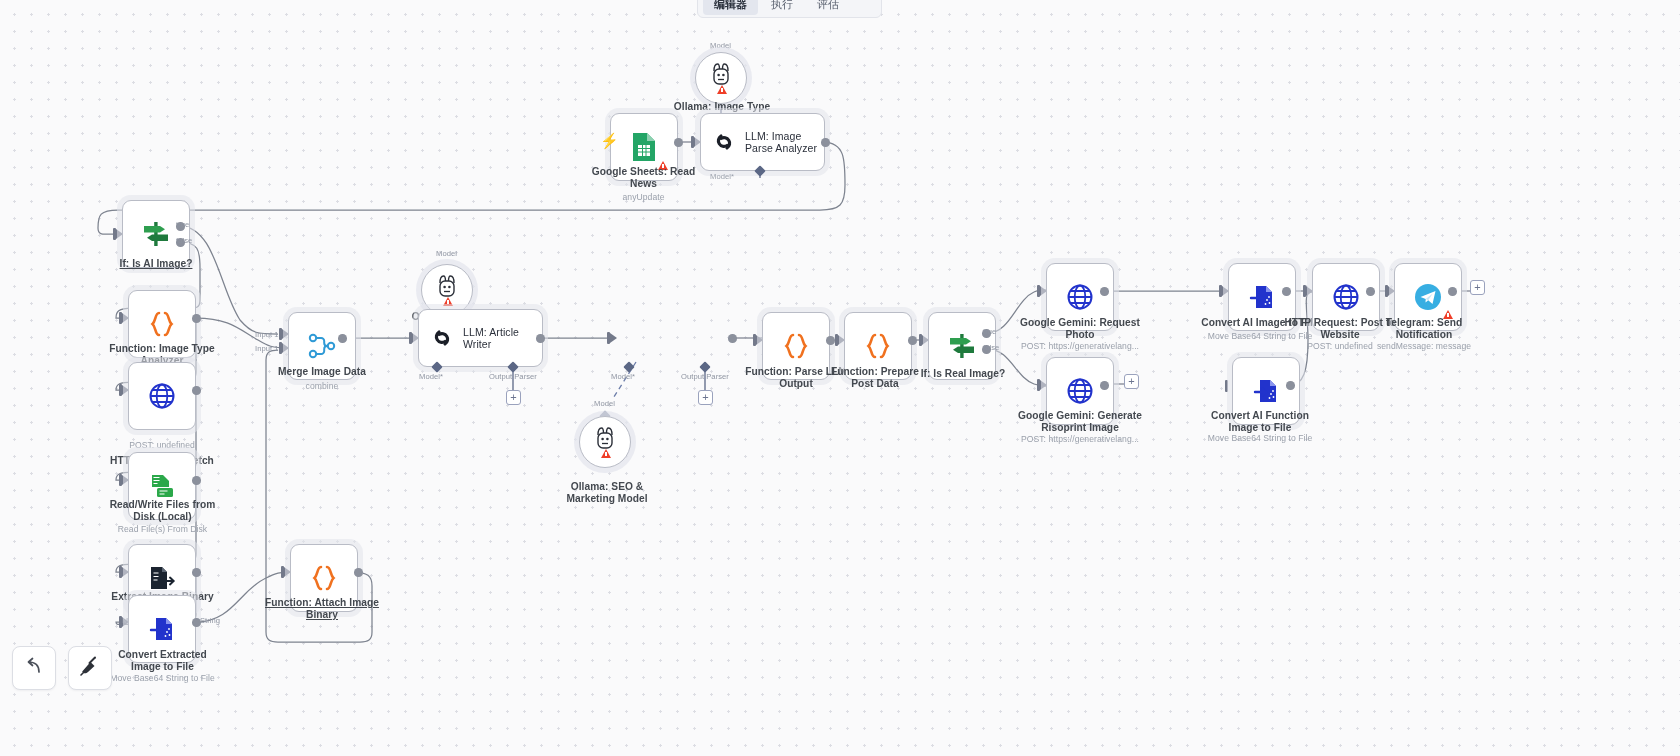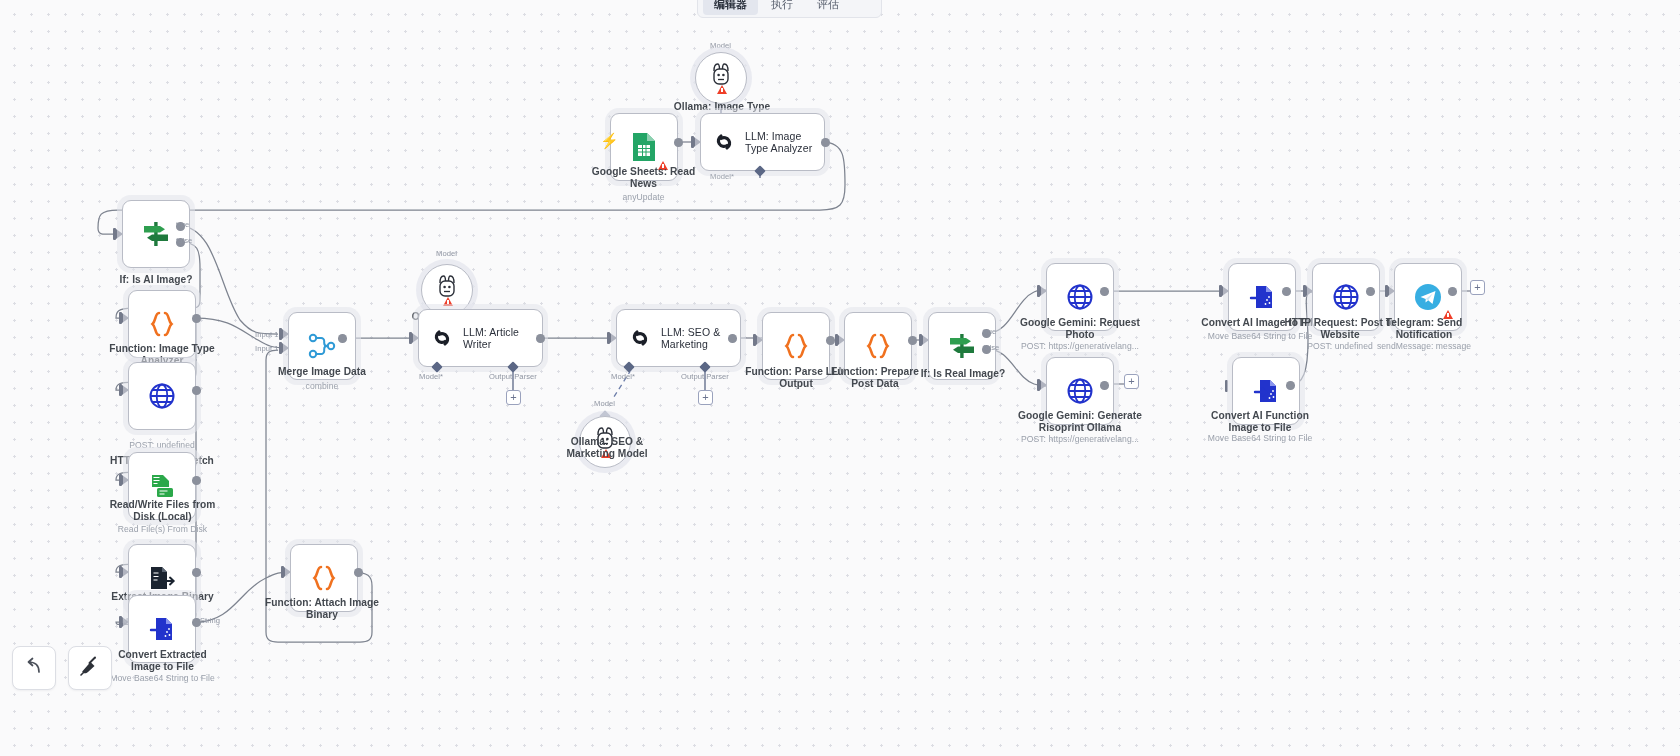--- a/index.html
+++ b/index.html
@@ -274,42 +274,42 @@
 
   <div class="inarrow" style="left:694px; top:137px;"></div>
   <div class="inbar" style="left:691px; top:136px;"></div>
   <div class="node wide" style="left:700px; top:113px;">
     <span class="glyph">
       <svg width="26" height="24" viewBox="0 0 26 24">
         <path d="M10 6 a5.5 5.5 0 1 0 6 9.5" fill="none" stroke="#1b1f28" stroke-width="3.2" stroke-linecap="round"></path>
         <path d="M16 18 a5.5 5.5 0 1 0 -6 -9.5" fill="none" stroke="#1b1f28" stroke-width="3.2" stroke-linecap="round"></path>
       </svg>
     </span>
-    <span class="llmtxt">LLM: Image Type Analyzer</span>
+    <span class="llmtxt">LLM: Image Parse Analyzer</span>
   </div>
   <div class="dot" style="left:821px; top:138px;"></div>
   <div class="diamond" style="left:756px; top:167px;"></div>
   <div class="portlbl" style="left:710px; top:172px; color:#9aa0ab;">Model*</div>
 
   <div class="inarrow" style="left:116px; top:229px;"></div>
   <div class="inbar" style="left:113px; top:228px;"></div>
   <div class="node" style="left:122px; top:200px;">
     <span class="glyph">
       <svg width="30" height="30" viewBox="0 0 30 30">
         <rect x="13.2" y="3" width="3.4" height="24" fill="#1f7a3d"></rect>
         <path d="M3 7 h16 l5 3.2 -5 3.2 h-16 z" fill="#2e9e4f"></path>
         <path d="M27 15.5 h-16 l-5 3.2 5 3.2 h16 z" fill="#1f7a3d"></path>
       </svg>
     </span>
   </div>
   <div class="dot" style="left:176px; top:222px;"></div>
   <div class="portlbl" style="left:176px; top:220px;">true</div>
   <div class="dot" style="left:176px; top:238px;"></div>
   <div class="portlbl" style="left:176px; top:236px;">false</div>
-  <div class="caption" style="left:104px; top:274px; width:104px;">If: Is AI Image?</div>
+  <div class="caption" style="left:104px; top:258px; width:104px;text-decoration:underline;">If: Is AI Image?</div>
 
   <div class="inarrow" style="left:122px; top:313px;"></div>
   <div class="inbar" style="left:119px; top:312px;"></div>
   <div class="node" style="left:128px; top:290px;">
     <span class="glyph">
       <svg width="26" height="28" viewBox="0 0 26 28">
         <path d="M10 3 C6 3 7 11 3.5 14 C7 17 6 25 10 25" fill="none" stroke="#f0711f" stroke-width="2.6" stroke-linecap="round"></path>
         <path d="M16 3 C20 3 19 11 22.5 14 C19 17 20 25 16 25" fill="none" stroke="#f0711f" stroke-width="2.6" stroke-linecap="round"></path>
       </svg>
     </span>
@@ -409,21 +409,21 @@
   <div class="inbar" style="left:281px; top:566px;"></div>
   <div class="node" style="left:290px; top:544px;">
     <span class="glyph">
       <svg width="26" height="28" viewBox="0 0 26 28">
         <path d="M10 3 C6 3 7 11 3.5 14 C7 17 6 25 10 25" fill="none" stroke="#f0711f" stroke-width="2.6" stroke-linecap="round"></path>
         <path d="M16 3 C20 3 19 11 22.5 14 C19 17 20 25 16 25" fill="none" stroke="#f0711f" stroke-width="2.6" stroke-linecap="round"></path>
       </svg>
     </span>
   </div>
   <div class="dot" style="left:354px; top:568px;"></div>
-  <div class="caption" style="left:262px; top:597px; width:120px;">Function: Attach Image Binary</div>
+  <div class="caption" style="left:262px; top:597px; width:120px;text-decoration:underline;">Function: Attach Image Binary</div>
 
   <div class="portlbl" style="left:436px; top:249px;">Model</div>
   <div class="diamond" style="left:443px; top:270px;"></div>
   <div class="circnode" style="left:421px; top:264px;">
     <span class="glyph">
       <svg width="24" height="26" viewBox="0 0 24 26">
         <path d="M5 8 C5 3 7 1 8.5 1 C10 1 10.5 3 10.5 6" fill="none" stroke="#2b2f38" stroke-width="1.4"></path>
         <path d="M19 8 C19 3 17 1 15.5 1 C14 1 13.5 3 13.5 6" fill="none" stroke="#2b2f38" stroke-width="1.4"></path>
         <rect x="5" y="6" width="14" height="15" rx="5" fill="none" stroke="#2b2f38" stroke-width="1.4"></rect>
         <circle cx="9.6" cy="12" r="1.3" fill="#2b2f38"></circle>
@@ -448,29 +448,20 @@
   </div>
   <div class="dot" style="left:536px; top:334px;"></div>
   <div class="diamond" style="left:433px; top:363px;"></div>
   <div class="portlbl" style="left:419px; top:372px;">Model*</div>
   <div class="diamond" style="left:509px; top:363px;"></div>
   <div class="portlbl" style="left:489px; top:372px;">Output Parser</div>
   <div class="plusbox" style="left:506px; top:390px;">+</div>
 
   <div class="inarrow" style="left:610px; top:333px;"></div>
   <div class="inbar" style="left:607px; top:332px;"></div>
-  <div class="node wide" style="left:616px; top:309px;">
-    <span class="glyph">
-      <svg width="26" height="24" viewBox="0 0 26 24">
-        <path d="M10 6 a5.5 5.5 0 1 0 6 9.5" fill="none" stroke="#1b1f28" stroke-width="3.2" stroke-linecap="round"></path>
-        <path d="M16 18 a5.5 5.5 0 1 0 -6 -9.5" fill="none" stroke="#1b1f28" stroke-width="3.2" stroke-linecap="round"></path>
-      </svg>
-    </span>
-    <span class="llmtxt">LLM: SEO &amp; Marketing</span>
-  </div>
   <div class="dot" style="left:728px; top:334px;"></div>
   <div class="diamond" style="left:625px; top:363px;"></div>
   <div class="portlbl" style="left:611px; top:372px;">Model*</div>
   <div class="diamond" style="left:701px; top:363px;"></div>
   <div class="portlbl" style="left:681px; top:372px;">Output Parser</div>
   <div class="plusbox" style="left:698px; top:390px;">+</div>
 
   <div class="portlbl" style="left:594px; top:399px;">Model</div>
   <div class="diamond" style="left:601px; top:412px;"></div>
   <div class="circnode" style="left:579px; top:416px;">
@@ -479,21 +470,21 @@
         <path d="M5 8 C5 3 7 1 8.5 1 C10 1 10.5 3 10.5 6" fill="none" stroke="#2b2f38" stroke-width="1.4"></path>
         <path d="M19 8 C19 3 17 1 15.5 1 C14 1 13.5 3 13.5 6" fill="none" stroke="#2b2f38" stroke-width="1.4"></path>
         <rect x="5" y="6" width="14" height="15" rx="5" fill="none" stroke="#2b2f38" stroke-width="1.4"></rect>
         <circle cx="9.6" cy="12" r="1.3" fill="#2b2f38"></circle>
         <circle cx="14.4" cy="12" r="1.3" fill="#2b2f38"></circle>
         <path d="M9 16.5 h6" stroke="#2b2f38" stroke-width="1.3" fill="none"></path>
       </svg>
     </span>
     <span class="warn" style="left:21px; top:32px;"></span>
   </div>
-  <div class="caption" style="left:557px; top:436px; width:100px;">Ollama: SEO &amp; Marketing Model</div>
+  <div class="caption" style="left:557px; top:481px; width:100px;">Ollama: SEO &amp; Marketing Model</div>
 
   <div class="inarrow" style="left:756px; top:335px;"></div>
   <div class="inbar" style="left:753px; top:334px;"></div>
   <div class="node" style="left:762px; top:312px;">
     <span class="glyph">
       <svg width="26" height="28" viewBox="0 0 26 28">
         <path d="M10 3 C6 3 7 11 3.5 14 C7 17 6 25 10 25" fill="none" stroke="#f0711f" stroke-width="2.6" stroke-linecap="round"></path>
         <path d="M16 3 C20 3 19 11 22.5 14 C19 17 20 25 16 25" fill="none" stroke="#f0711f" stroke-width="2.6" stroke-linecap="round"></path>
       </svg>
     </span>
@@ -552,21 +543,21 @@
     <span class="glyph">
       <svg width="28" height="28" viewBox="0 0 28 28">
         <circle cx="14" cy="14" r="11.5" fill="none" stroke="#2233cc" stroke-width="2"></circle>
         <ellipse cx="14" cy="14" rx="5.3" ry="11.5" fill="none" stroke="#2233cc" stroke-width="1.8"></ellipse>
         <path d="M2.7 14 h22.6 M4.6 8 h18.8 M4.6 20 h18.8" stroke="#2233cc" stroke-width="1.8" fill="none"></path>
       </svg>
     </span>
   </div>
   <div class="dot" style="left:1100px; top:381px;"></div>
   <div class="plusbox" style="left:1124px; top:374px;">+</div>
-  <div class="caption" style="left:1016px; top:410px; width:128px;">Google Gemini: Generate Risoprint Ollama</div>
+  <div class="caption" style="left:1016px; top:410px; width:128px;">Google Gemini: Generate Risoprint Image</div>
   <div class="subcap" style="left:1016px; top:434px; width:128px;">POST: https://generativelang...</div>
 
   <div class="inarrow" style="left:1222px; top:286px;"></div>
   <div class="inbar" style="left:1219px; top:285px;"></div>
   <div class="node" style="left:1228px; top:263px;">
     <span class="glyph">
       <svg width="28" height="28" viewBox="0 0 28 28">
         <path d="M8 3 h10 l6 6 v16 h-16 z" fill="#2233cc"></path>
         <path d="M18 3 l6 6 h-6 z" fill="#8a95ee"></path>
         <path d="M3 15 h10 M10 11.2 l4.2 3.8 -4.2 3.8" stroke="#2233cc" stroke-width="2.4" fill="none" stroke-linecap="round"></path>

